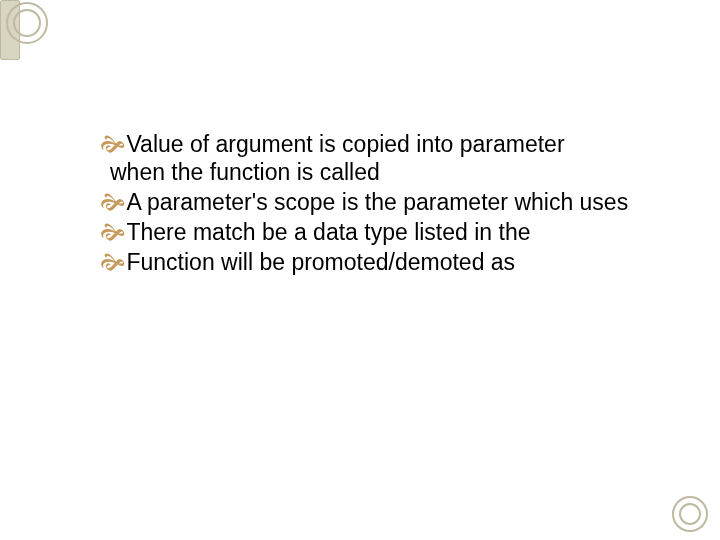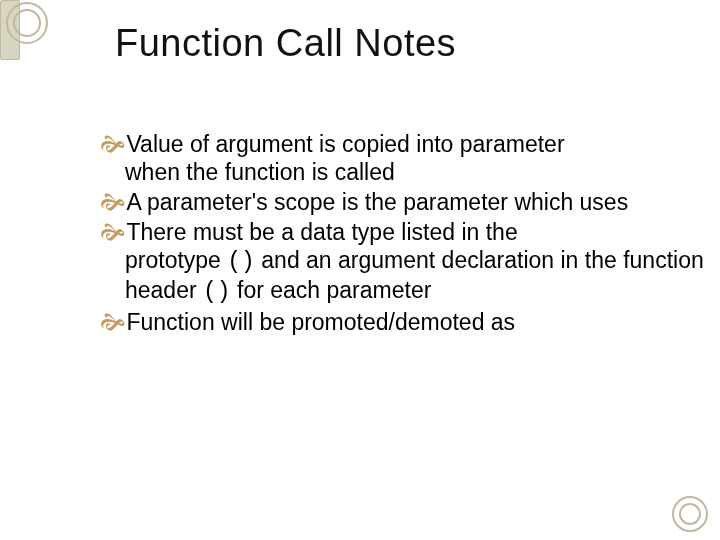--- a/index.html
+++ b/index.html
@@ -109,54 +109,52 @@
     display: inline-block;
     vertical-align: top;
     margin-right: 1px;
     font-size: 23px;
   }
   .txt {
     display: inline;
   }
   .hang {
     display: block;
-    margin-left: 25px;
+    margin-left: 10px;
   }
   .code {
     font-family: "Courier New", Courier, monospace;
   }
 </style>
 </head>
 <body>
 
 <div class="slide">
 
   <div class="deco-left">
     <div class="bar"></div>
     <div class="ring-outer"></div>
     <div class="ring-inner"></div>
   </div>
 
-  <div class="title">Function Call Notes</div>
 
   <div class="content">
 
     <div class="item">
       <span class="bullet">🙞</span><span class="txt">Value of argument is copied into parameter</span>
       <span class="hang">when the function is called</span>
     </div>
 
     <div class="item">
       <span class="bullet">🙞</span><span class="txt">A parameter's scope is the parameter which uses</span>
     </div>
 
 
     <div class="item">
-      <span class="bullet">🙞</span><span class="txt">There must be a data type listed in the</span>
-      <span class="hang"><span>prototype </span><span class="code">()</span><span> and an argument declaration in the function header </span><span class="code">()</span><span> for each parameter</span></span>
+      <span class="bullet">🙞</span><span class="txt">There match be a data type listed in the</span>
     </div>
 
     <div class="item">
       <span class="bullet">🙞</span><span class="txt">Function will be promoted/demoted as</span>
     </div>
 
   </div>
 
   <div class="deco-right">
     <div class="ring-outer"></div>

